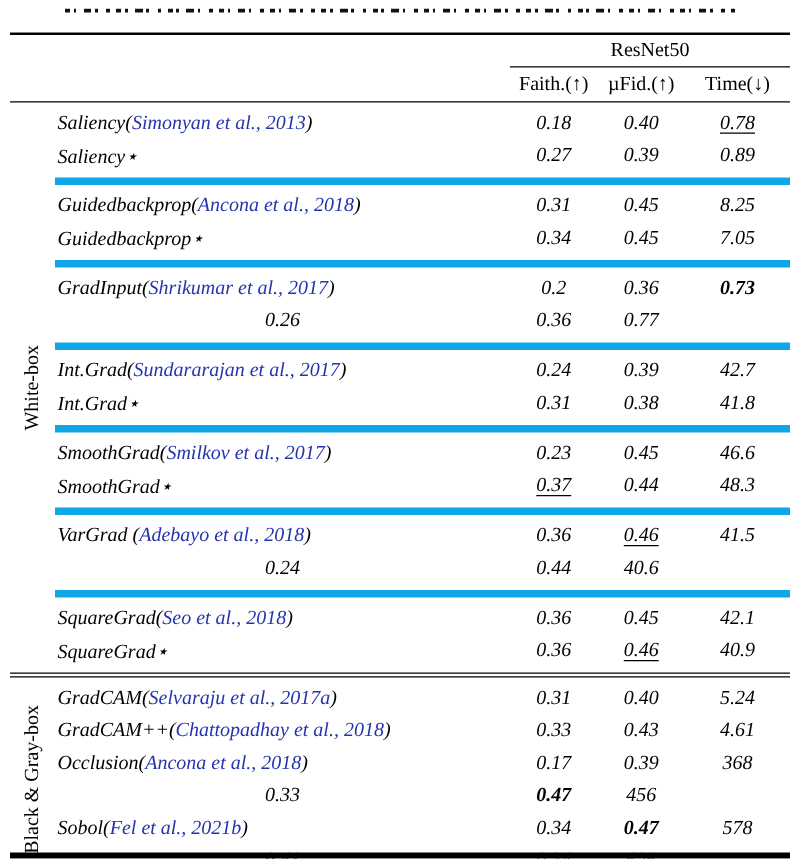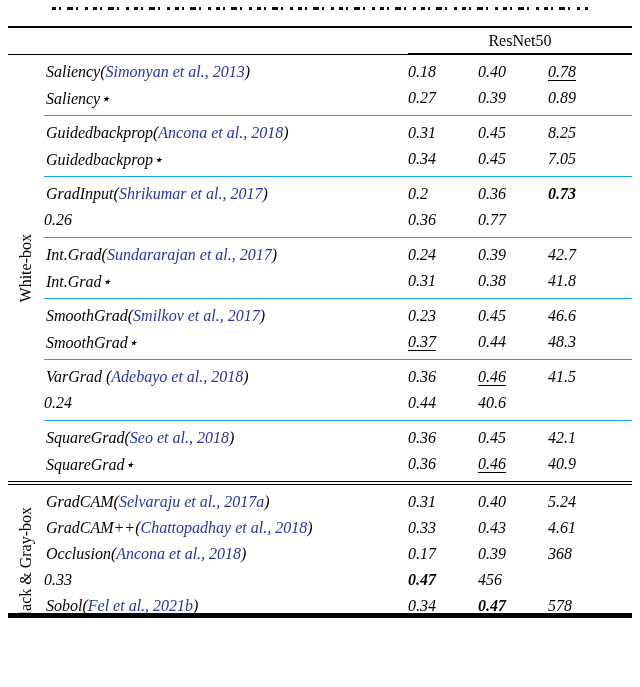--- a/index.html
+++ b/index.html
@@ -1,17 +1,17 @@
 <!DOCTYPE html>
 <html style="--cite: #2434ad;"><head>
 <meta charset="utf-8">
 <style>
   html, body { margin: 0; padding: 0; background: #ffffff; }
   .page {
-    width: 640px; height: 618px;
+    width: 640px; height: 687px;
     box-sizing: border-box;
     padding: 0 8px;
     overflow: hidden;
     position: relative;
     background: #ffffff;
     font-family: "Liberation Serif", serif;
     color: #000;
     font-size: 16px;
   }
 
@@ -49,25 +49,25 @@
   .glabel { width: 36px; display: flex; align-items: center; justify-content: center; }
   .glabel span {
     writing-mode: vertical-rl;
     transform: rotate(180deg);
     white-space: nowrap;
     font-size: 16px;
   }
   .grows { flex: 1; min-width: 0; }
 
   .blk { padding: 4px 0; font-style: italic; }
-  .blk + .blk { border-top: 1px solid #0ea5e9; }
+  .blk + .blk { border-top: 6px solid #0ea5e9; }
 
   .row { display: grid; grid-template-columns: 1fr 70px 70px 84px; height: 26px; align-items: center; }
   .cell-method { padding-left: 2px; white-space: nowrap; overflow: hidden; }
-  .cell-num { text-align: left; }
+  .cell-num { text-align: center; }
   .cite { color: var(--cite, #2434ad); }
   .paren { color: #000; }
   .v-b { font-weight: 700; }
   .v-u { text-decoration: underline; text-underline-offset: 3px; }
 </style>
 </head>
 <body>
 
 <div class="page">
 
@@ -78,20 +78,27 @@
   <div class="toprule"></div>
 
   <div class="hrow hrow1">
     <div></div>
       <div></div>
     <div class="model-cell">
       <span>ResNet50</span>
     </div>
   </div>
 
+  <div class="hrow hrow2">
+    <div></div>
+      <div></div>
+    <div class="colhead">Faith.(↑)</div>
+    <div class="colhead">µFid.(↑)</div>
+    <div class="colhead">Time(↓)</div>
+  </div>
 
   <div class="midrule"></div>
 
   <div id="body-groups">
       <div class="group">
         <div class="glabel">
           <span>White-box</span>
         </div>
         <div class="grows">
           <div class="blk">

